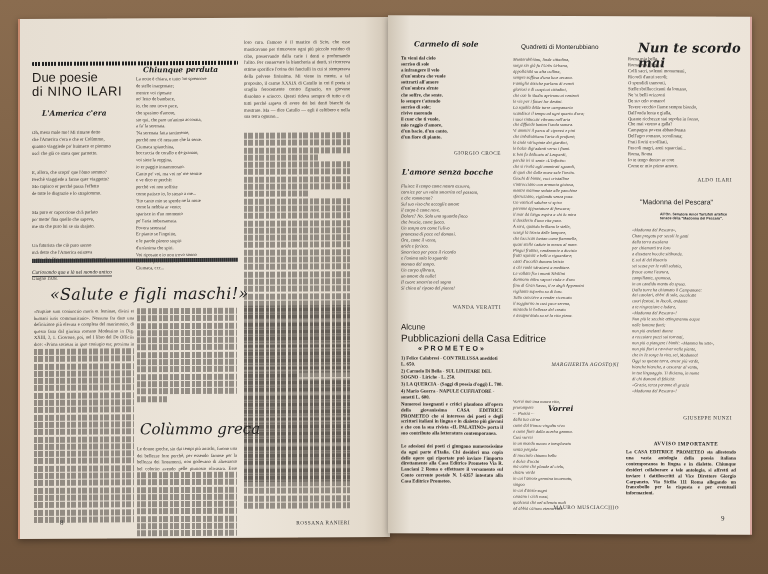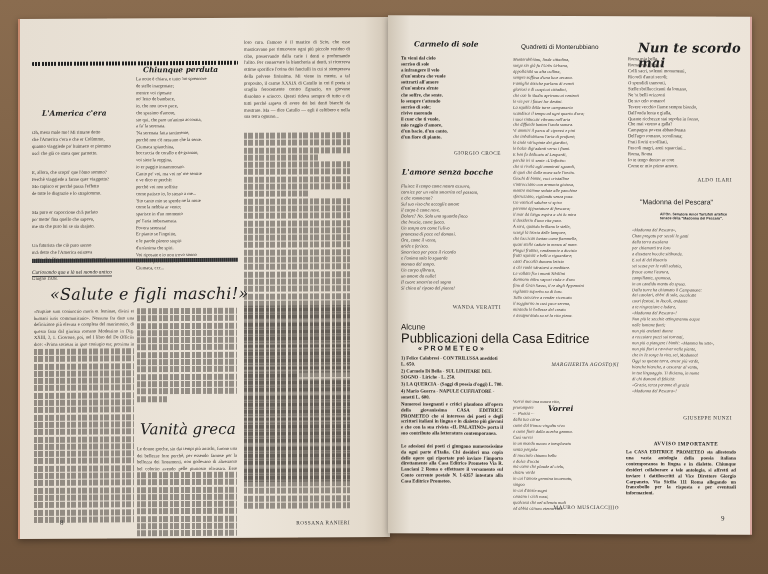--- a/index.html
+++ b/index.html
@@ -24,20 +24,24 @@
   .line{height:6px;margin-bottom:1.3px;background:repeating-linear-gradient(90deg,rgba(50,45,40,.55) 0 3px,transparent 3px 4px,rgba(50,45,40,.55) 4px 9px,transparent 9px 11px);opacity:.85;}
 </style>
 </head>
 <body>
 
 <div class="table-bg"></div>
 
 <div class="page left">
   <div class="pos dotrule" style="left:12px;top:43px;width:206px;"></div>
 
+  <div class="pos title-sans" style="left:12px;top:52px;font-size:13px;line-height:14px;color:#1f1b17;">
+    <div>Due poesie</div>
+    <div style="letter-spacing:.6px;">di NINO ILARI</div>
+  </div>
 
   <div class="pos h-bold-it" style="left:22px;top:90px;font-size:7.4px;">L'America c'era</div>
   <div class="pos poem" style="left:12px;top:103px;width:104px;font-size:4.7px;line-height:7px;">
     <div style="margin-bottom:5px;">Oh, mesu male mo! Mi rimane detto
 che l'America c'era e che er Colùmmo,
 quanno viaggiede po' huimeco er piommo
 uscì che già ce stava quer parnetto.</div>
     <div style="margin-bottom:5px;">E, allora, che scopri' que l'òmo sommo?
 Perchè viaggiede a fanne quer viaggetto?
 Mo capisco er perchè passa l'effetto
@@ -175,21 +179,21 @@
     <div class="line"></div>
       <div class="line"></div>
       <div class="line"></div>
       <div class="line"></div>
       <div class="line"></div>
     <div class="line"></div>
       <div class="line"></div>
       <div class="line" style="width:30%"></div>
   </div>
 
-  <div class="pos h-script" style="left:120px;top:402px;font-size:15px;">Vanità greca</div>
+  <div class="pos h-script" style="left:120px;top:402px;font-size:15px;">Colùmmo greca</div>
   <div class="pos" style="left:117px;top:428px;width:100px;">
     <div class="txt just" style="font-size:4.6px;line-height:6.6px;height:26px;overflow:hidden;">Le donne greche, sin dai tempi più antichi, furono una dei bellezze fore perchè, per essendo famose per la bellezza dei lineamenti, non godevano di altrettanto bel colorito avendo pelle piuttosto olivastra. Esse adoperavano perciò la biacca e la cerussa che stendevano con un unguento «esipo» (la odierna lanolina) mescolato col miele di Corsica...</div>
     <div class="line"></div>
       <div class="line"></div>
       <div class="line"></div>
       <div class="line"></div>
       <div class="line"></div>
     <div class="line"></div>
       <div class="line"></div>
       <div class="line"></div>
@@ -264,21 +268,21 @@
 e l'anima sola lo sguarda
 monato del tempo.
 Un corpo sfibrato,
 un amore da nulla!
 Il cuore smarrito nel sogno
 Si china al riposo del pianto!</div>
   <div class="pos sig" style="left:13px;top:288px;width:100px;">WANDA VERATTI</div>
 
   <div class="pos title-sans" style="left:13px;top:306px;font-size:8px;line-height:11px;color:#1f1b17;">
     <div>Alcune</div>
-    <div style="font-size:13px;text-align:center;">Pubblicazioni della Casa Editrice</div>
+    <div style="font-size:10px;text-align:center;">Pubblicazioni della Casa Editrice</div>
   </div>
   <div class="pos" style="left:30px;top:329px;font-size:7px;font-weight:bold;letter-spacing:2px;font-family:'Liberation Sans',sans-serif;">«PROMETEO»</div>
   <div class="pos" style="left:13px;top:340px;width:102px;font-size:4.8px;line-height:5.8px;font-weight:bold;color:#2a2520;">
     <div style="margin-bottom:1.5px;">1) Felice Calabresi - CON TRILUSSA aneddoti L. 650.</div>
     <div style="margin-bottom:1.5px;">2) Carmelo Di Bella - SUL LIMITARE DEL SOGNO - Liriche - L. 250.</div>
     <div style="margin-bottom:1.5px;">3) LA QUERCIA - (Saggi di poesia d'oggi) L. 700.</div>
     <div style="margin-bottom:1.5px;">4) Mario Guerra - NAPULE CUFFIATORE - sonetti L. 600.</div>
   </div>
   <div class="pos txt just" style="left:13px;top:386px;width:102px;font-size:4.8px;line-height:5.8px;font-weight:bold;color:#2a2520;">Numerosi insegnanti e critici plaudono all'opera della giovanissima CASA EDITRICE PROMETEO che si interessa dei poeti e degli scrittori italiani in lingua e in dialetto più giovani e che con la sua rivista «IL PALATINO» porta il suo contributo alla letteratura contemporanea.</div>
   <div class="pos txt just" style="left:13px;top:428px;width:102px;font-size:4.8px;line-height:5.8px;font-weight:bold;color:#2a2520;">Le adesioni dei poeti ci giungono numerosissime da ogni parte d'Italia. Chi desideri una copia delle opere qui riportate può inviare l'importo direttamente alla Casa Editrice Prometeo Via R. Lanciani 2 Roma o effettuare il versamento sul Conto corrente postale N. 1-6357 intestato alla Casa Editrice Prometeo.</div>

